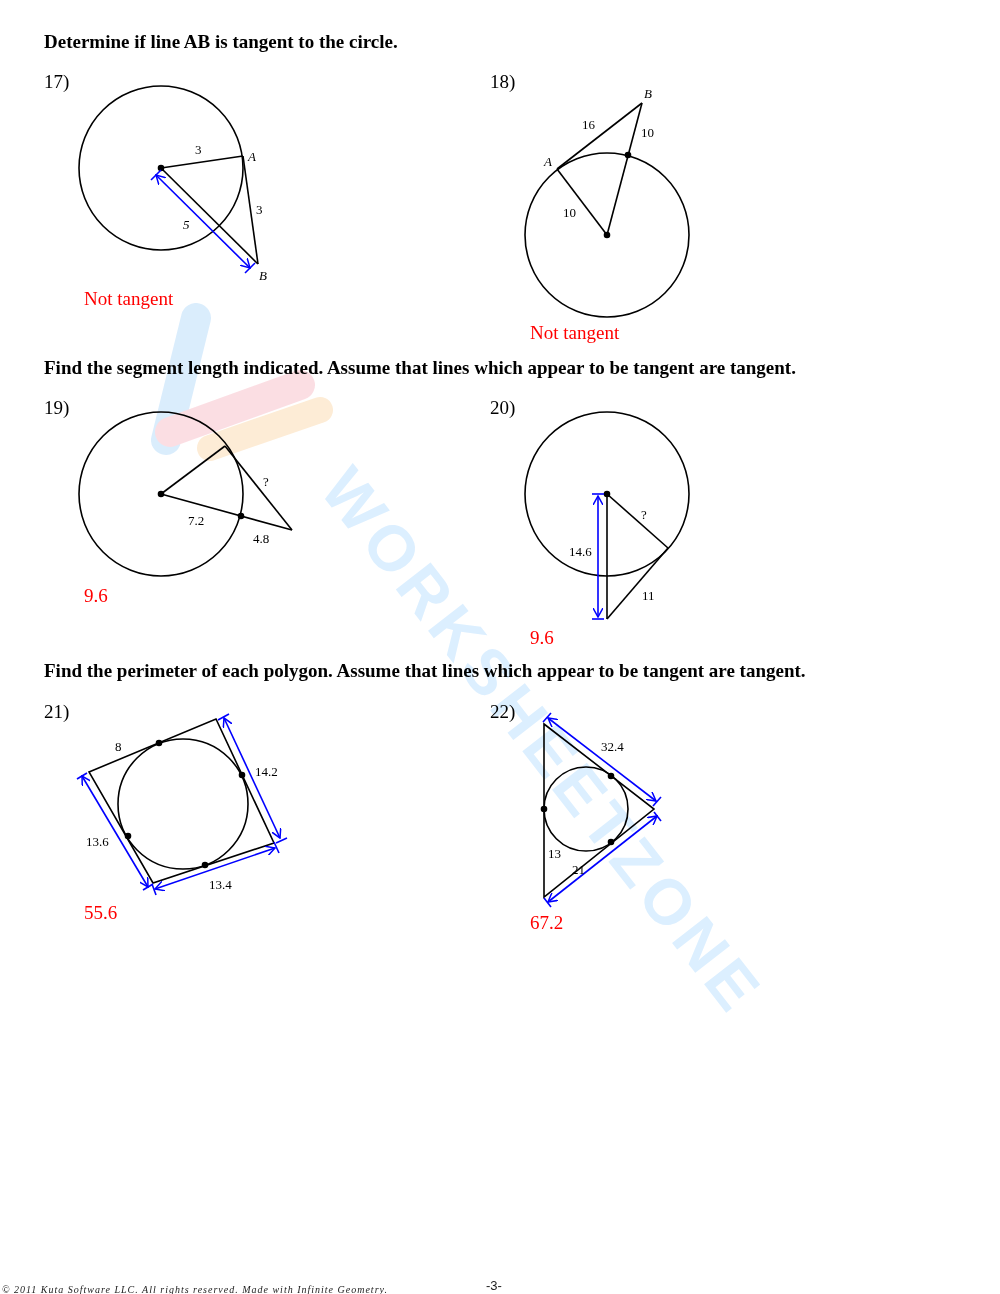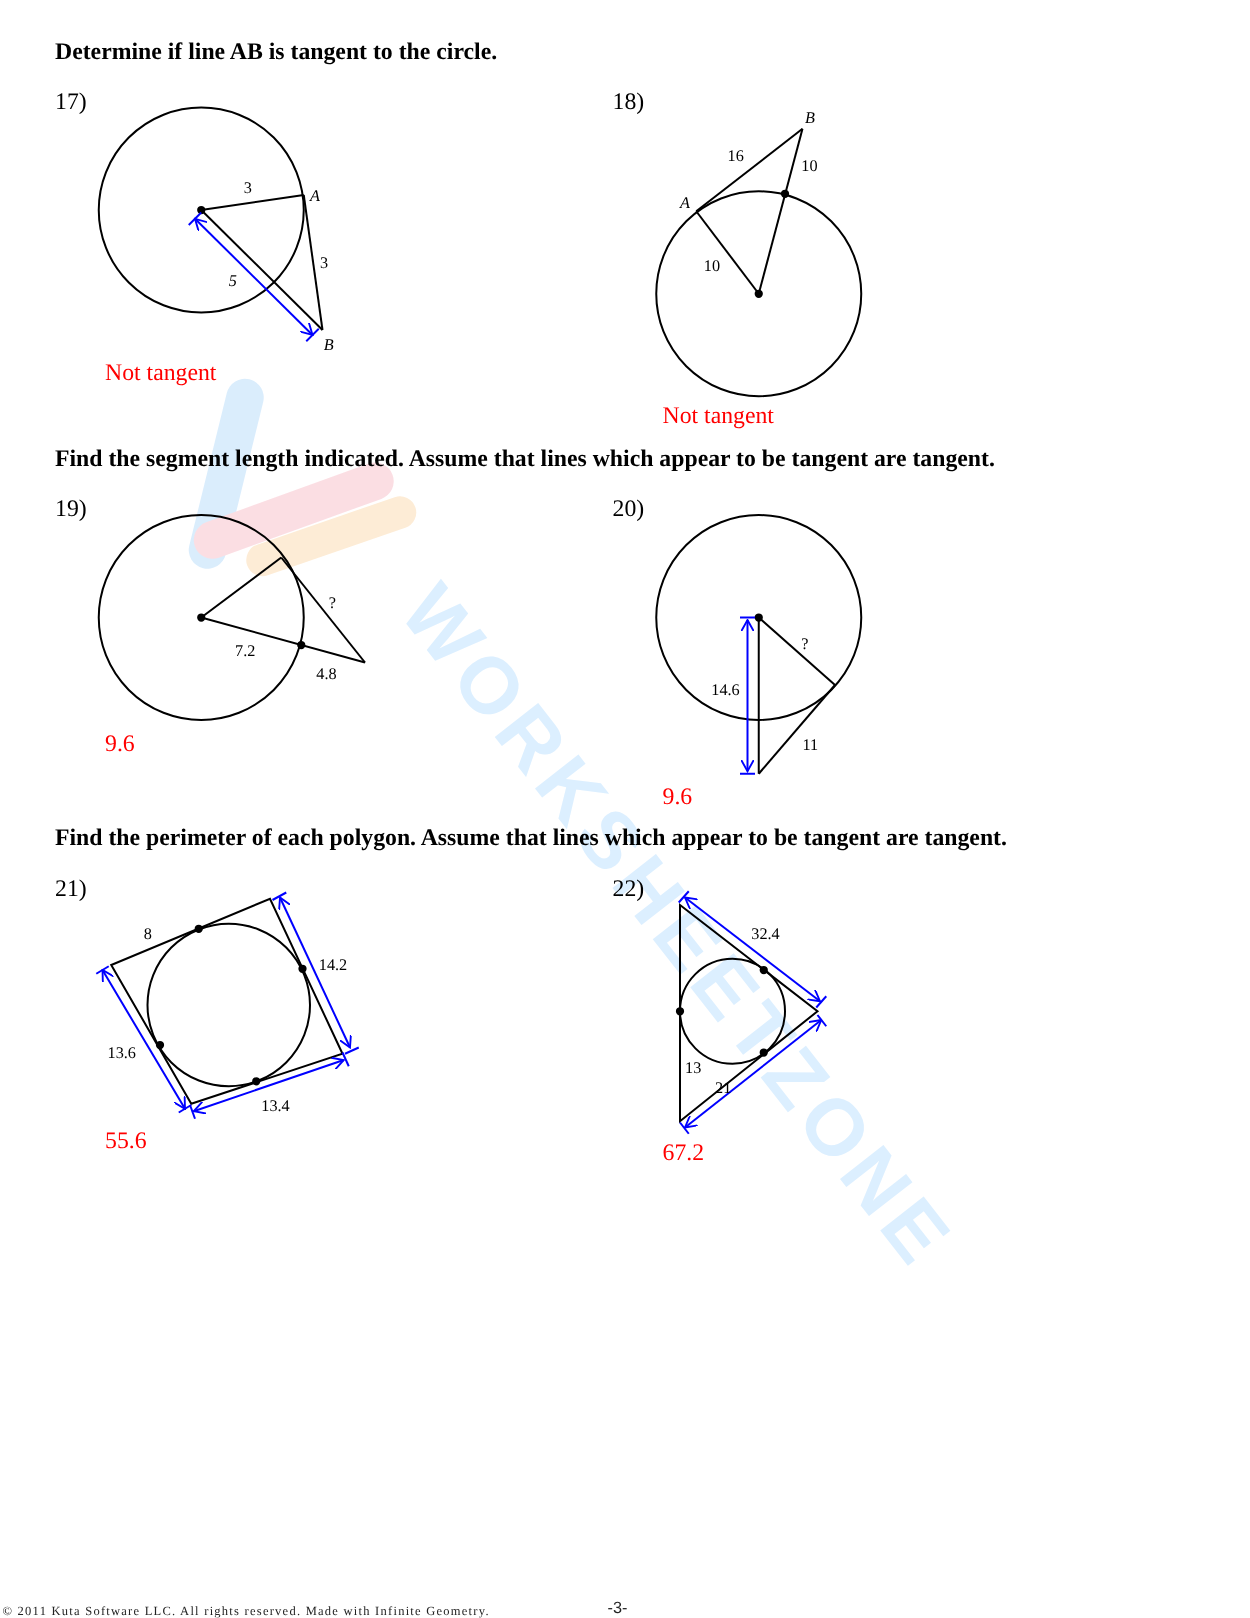--- a/index.html
+++ b/index.html
@@ -4,21 +4,21 @@
 <style>
   html, body { margin: 0; padding: 0; background: #ffffff; }
   body { width: 1000px; height: 1294px; position: relative; overflow: hidden;
          font-family: "Liberation Serif", "DejaVu Serif", serif; color: #000; }
   .abs { position: absolute; white-space: nowrap; }
   .heading { font-weight: bold; font-size: 19px; }
   .qnum { font-size: 19px; }
   .answer { font-size: 19px; color: #ff0000; }
   .lbl { font-size: 13px; }
   .ital { font-style: italic; }
-  .footer { font-family: "Liberation Serif", serif; font-size: 10px; letter-spacing: 1px; color: #222; }
+  .footer { font-family: "Liberation Serif", serif; font-size: 10px; letter-spacing: 1px; color: #222; font-style: italic; }
   .pagenum { font-family: "Liberation Sans", sans-serif; font-size: 13px; color: #222; }
   svg.layer { position: absolute; left: 0; top: 0; }
   .watermark-text { font-family: "Liberation Sans", sans-serif; font-weight: bold;
                     font-size: 64px; letter-spacing: 6px; }
 </style>
 </head>
 <body>
 
 <svg class="layer" width="1000" height="1294">
   <g opacity="0.85">

